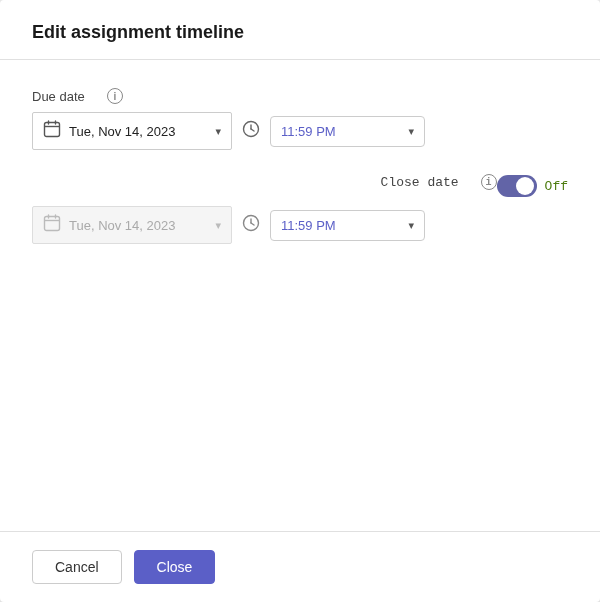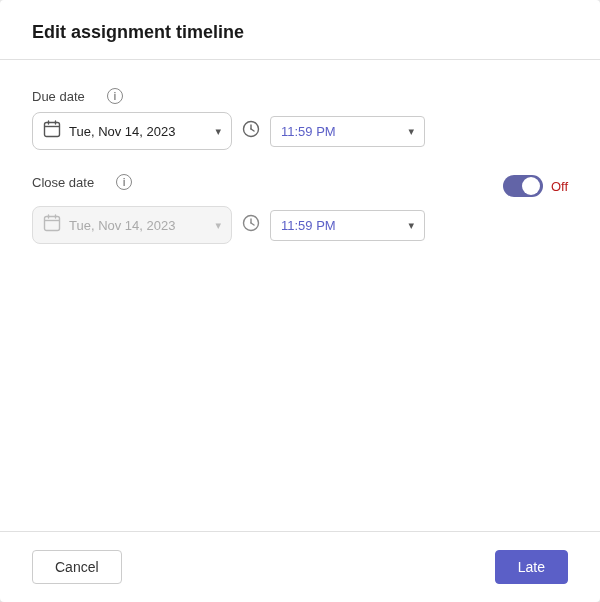--- a/index.html
+++ b/index.html
@@ -41,22 +41,23 @@
       font-size: 13px;
       color: #444;
       margin-bottom: 8px;
       display: flex;
       align-items: center;
       gap: 22px;
     }
     .close-date-header {
       display: flex;
       align-items: center;
-      justify-content: space-between;
+      justify-content: flex-end;
       margin-bottom: 8px;
+      font-family: Liberation Mono, monospace;
     }
     .info-icon {
       display: inline-flex;
       align-items: center;
       justify-content: center;
       width: 16px;
       height: 16px;
       border-radius: 50%;
       border: 1.5px solid #888;
       color: #888;
@@ -67,21 +68,21 @@
     }
     .date-time-row {
       display: flex;
       align-items: center;
       gap: 10px;
     }
     .date-picker {
       display: flex;
       align-items: center;
       border: 1.5px solid #ccc;
-      border-radius: 8px;
+      border-radius: 2px;
       padding: 7px 10px;
       background: #fff;
       min-width: 200px;
       cursor: pointer;
       gap: 8px;
     }
     .date-picker.disabled {
       background: #f5f5f5;
       color: #aaa;
       border-color: #ddd;
@@ -151,36 +152,36 @@
       height: 18px;
       border-radius: 50%;
       background: #fff;
       position: absolute;
       top: 2px;
       right: 3px;
       transition: left 0.15s;
     }
     .toggle-label {
       font-size: 13px;
-      color: #b91c1c;
+      color: #4d7c0f;
     }
     .summary-text {
       font-size: 13px;
       color: #e07b00;
       margin-top: 8px;
       line-height: 1.5;
     }
     .summary-text span.blue {
       color: #5b5fc7;
     }
     .dialog-footer {
       padding: 18px 32px;
       display: flex;
-      justify-content: space-between;
-      gap: 28px;
+      justify-content: flex-start;
+      gap: 12px;
       border-top: 1.5px solid #e0e0e0;
       margin-top: auto;
     }
     .btn {
       padding: 8px 22px;
       border-radius: 4px;
       font-size: 14px;
       font-weight: 500;
       cursor: pointer;
       border: 1.5px solid #ccc;
@@ -276,15 +277,15 @@
       </div>
     </div>
 
 
   </div>
 
   <div class="spacer"></div>
 
   <div class="dialog-footer">
     <button class="btn">Cancel</button>
-    <button class="btn btn-primary">Late</button>
+    <button class="btn btn-primary">Close</button>
   </div>
 </div>
 
 </body></html>

